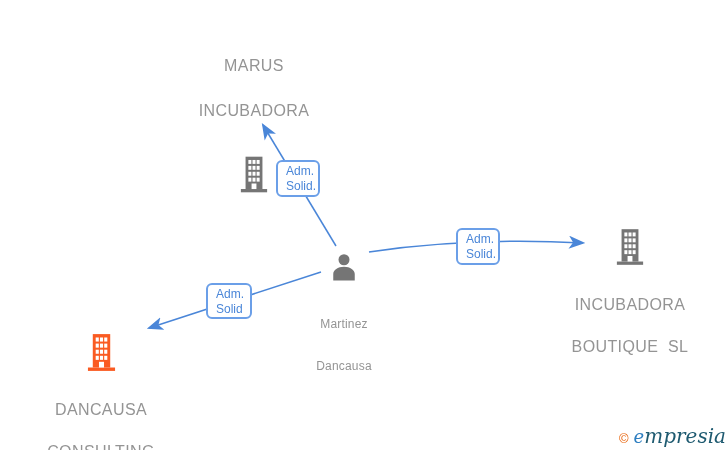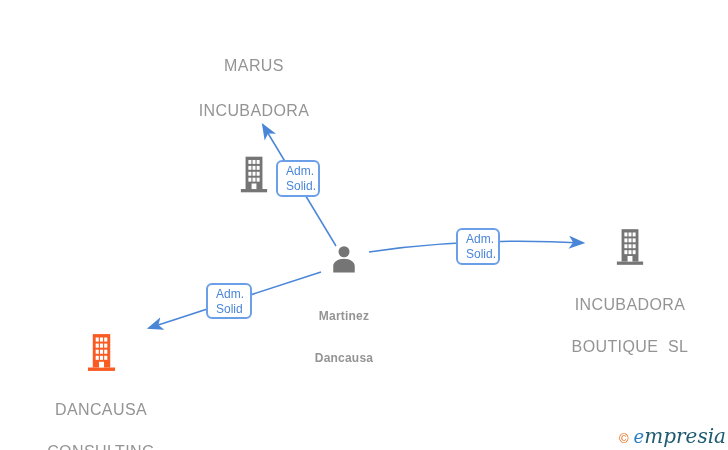--- a/index.html
+++ b/index.html
@@ -68,21 +68,21 @@
           <rect x="18.8" y="16.1" width="3.2" height="4.2"></rect>
           <rect x="10" y="22.4" width="3.2" height="4.2"></rect>
           <rect x="14.4" y="22.4" width="3.2" height="4.2"></rect>
           <rect x="18.8" y="22.4" width="3.2" height="4.2"></rect>
           <rect x="13.4" y="28.6" width="5.2" height="5.9"></rect>
         </g>
       </svg>
     </div>
   </div>
 
-  <div class="node" style="left:294px;top:244px;width:100px;font-weight:bold;">
+  <div class="node" style="left:294px;top:252px;width:100px;">
     <div class="icon-person">
       <svg width="30" height="33" viewBox="0 0 24 26">
         <circle cx="12" cy="6" r="4.4" fill="currentColor"></circle>
         <path d="M12 11.6 c-5 0-8.6 2.6-8.6 5.8 V22.6 h17.2 v-5.2 c0-3.2-3.6-5.8-8.6-5.8 z" fill="currentColor"></path>
       </svg>
     </div>
     <div class="node-label person-label">
       <div>Martinez</div>
       <div>Dancausa</div>
     </div>

